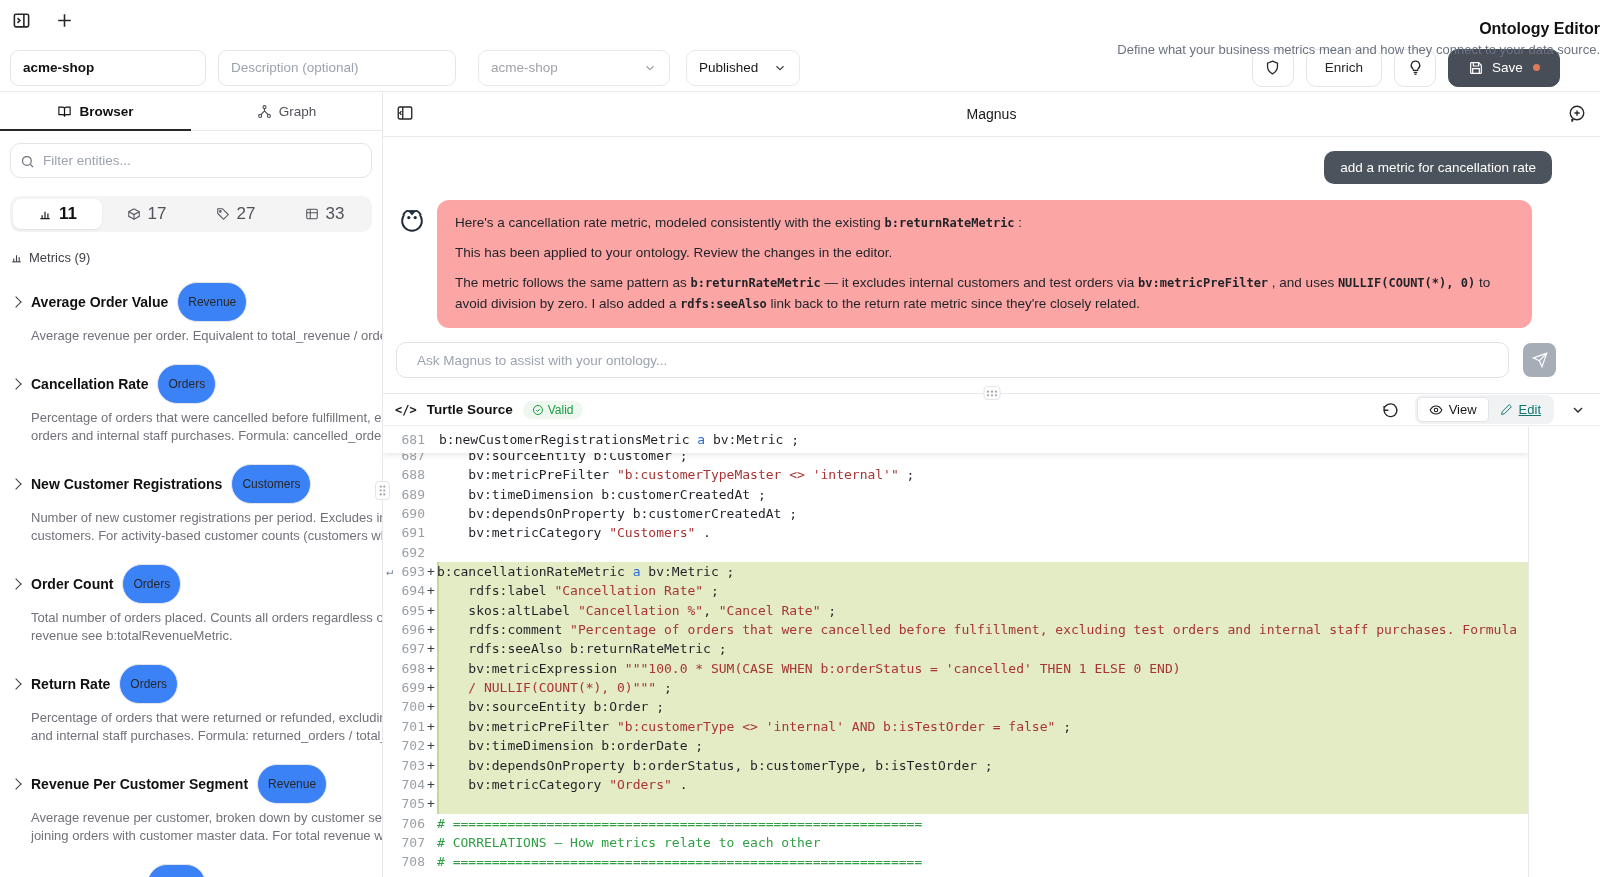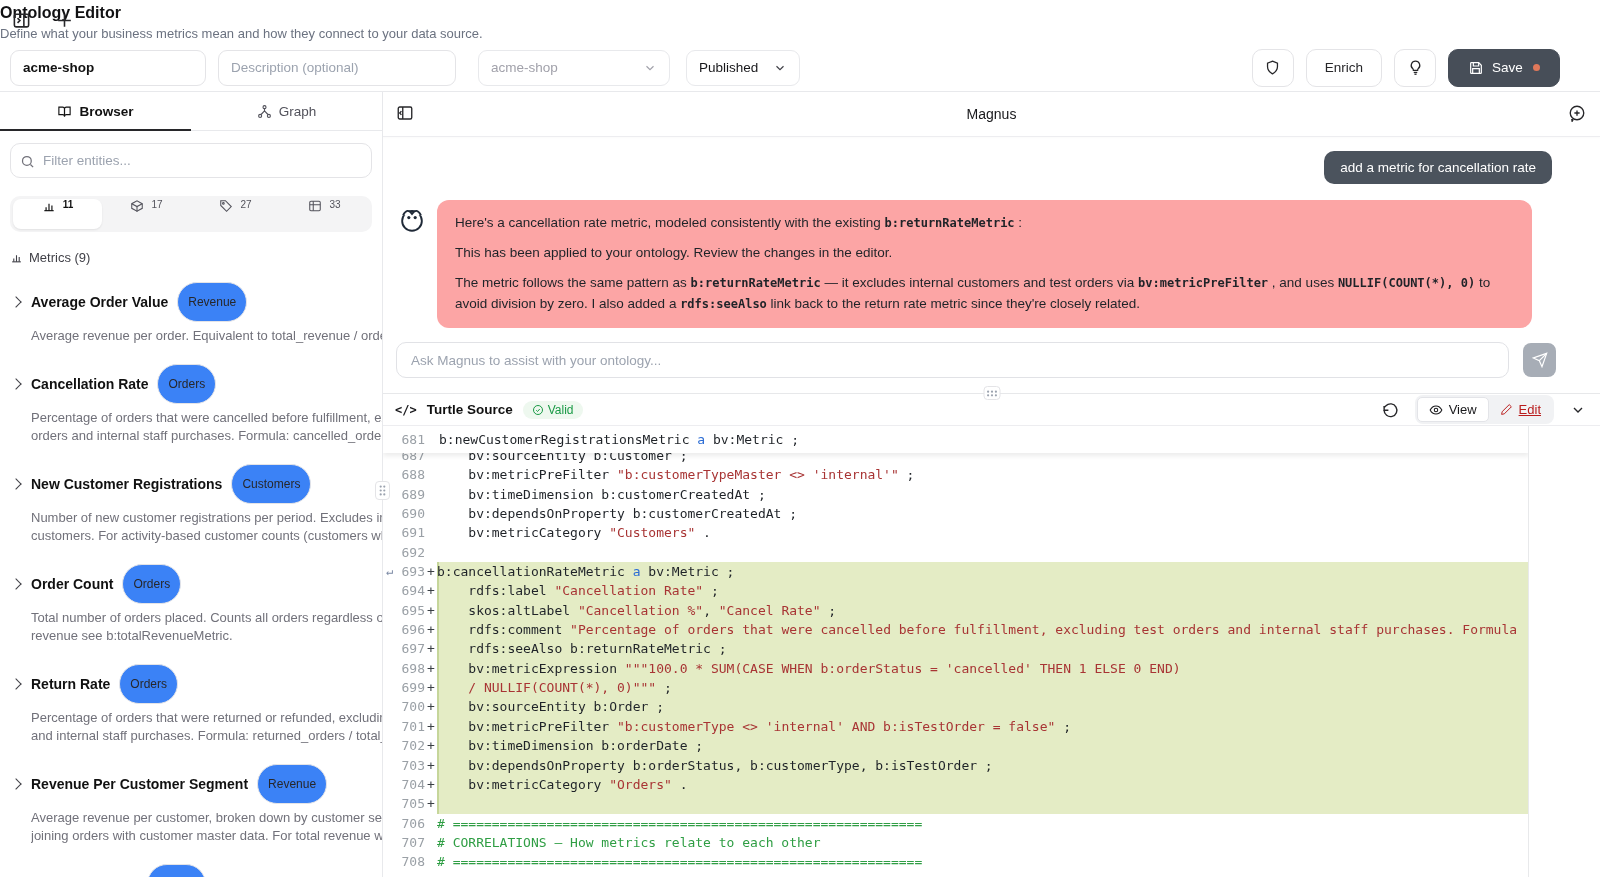--- a/index.html
+++ b/index.html
@@ -5,21 +5,21 @@
   * { margin:0; padding:0; box-sizing:border-box; }
   html,body { width:1600px; height:877px; overflow:hidden; background:#fff;
     font-family:"Liberation Sans", sans-serif; color:#18181b; }
   .app { position:relative; width:1600px; height:877px; display:flex; flex-direction:column; }
   svg { display:block; }
   .ibtn { background:none; border:none; cursor:pointer; color:#27272a; display:flex; align-items:center; justify-content:center; }
 
   
   .topbar { position:relative; height:50px; flex:0 0 auto; }
   .win-icons { position:absolute; left:12px; top:11px; display:flex; gap:24px; align-items:center; }
-  .title-block { text-align:left; padding-top:4px; }
+  .title-block { text-align:right; padding-top:20px; }
   .app-title { font-size:16px; font-weight:700; color:#111113; }
   .app-subtitle { font-size:13px; color:#6b7280; margin-top:4px; }
 
   
   .toolbar { height:42px; flex:0 0 auto; display:flex; align-items:center; gap:12px; padding:0 12px 6px 10px; border-bottom:1px solid #e8e9ec; }
   .tb-input { height:36px; border:1px solid #e4e4e7; border-radius:9px; padding:0 12px; font-size:13.5px; font-family:inherit; color:#111; outline:none; }
   .tb-name { width:196px; font-weight:600; }
   .tb-desc { width:238px; }
   .tb-desc::placeholder, .tb-filter::placeholder, .ask-input::placeholder { color:#9ca3af; }
   .tb-select { height:36px; border:1px solid #e8e9ec; border-radius:9px; padding:0 12px; font-size:13.5px; display:flex; align-items:center; gap:8px; justify-content:space-between; cursor:pointer; background:#fff; }
@@ -38,21 +38,21 @@
   
   .sidebar { width:383px; flex:0 0 auto; border-right:1px solid #e8e9ec; display:flex; flex-direction:column; overflow:hidden; }
   .side-tabs { height:39px; display:flex; border-bottom:1px solid #e8e9ec; flex:0 0 auto; }
   .side-tab { flex:1; display:flex; align-items:center; justify-content:center; gap:7px; font-size:13.5px; color:#52525b; cursor:pointer; position:relative; }
   .side-tab.active { color:#111; font-weight:700; }
   .side-tab.active::after { content:""; position:absolute; left:0; right:0; bottom:-1px; height:2px; background:#27272a; }
   .search-wrap { padding:12px 10px 8px 10px; position:relative; flex:0 0 auto; }
   .tb-filter { width:100%; height:35px; border:1px solid #e4e4e7; border-radius:10px; padding:0 12px 0 32px; font-size:13.5px; font-family:inherit; outline:none; }
   .search-icon { position:absolute; left:20px; top:23px; color:#71717a; }
   .seg-wrap { margin:10px 10px 4px 10px; background:#f4f4f5; border-radius:10px; padding:3px; display:flex; flex:0 0 auto; }
-  .seg { flex:1; height:30px; display:flex; align-items:flex-start; justify-content:center; gap:7px; font-size:10px; color:#52525b; border-radius:8px; cursor:pointer; }
+  .seg { flex:1; height:30px; display:flex; align-items:center; justify-content:center; gap:7px; font-size:17px; color:#52525b; border-radius:8px; cursor:pointer; }
   .seg.active { background:#fff; box-shadow:0 1px 2px rgba(0,0,0,.08); color:#111; font-weight:700; }
   .section-head { display:flex; align-items:center; gap:6px; padding:14px 12px 2px 10px; font-size:13px; color:#3f3f46; flex:0 0 auto; }
   .metrics-list { flex:1; overflow:hidden; }
   .metric-item { padding:15px 0 3px 12px; cursor:pointer; }
   .m-head { display:flex; align-items:center; gap:9px; }
   .chev { width:8px; height:8px; border-right:1.8px solid #3f3f46; border-top:1.8px solid #3f3f46; transform:rotate(45deg); flex:0 0 auto; margin-right:2px; }
   .m-name { font-size:14px; font-weight:700; color:#111; white-space:nowrap; }
   .m-badge { font-size:12px; color:#27272a; border:1px solid #e4e4e7; border-radius:999px; padding:12px 10px; background:#3b82f6; white-space:nowrap; }
   .m-desc { margin:5px 0 0 19px; width:452px; font-size:13px; line-height:18.5px; color:#71717a; max-height:37px; overflow:hidden; }
 
@@ -70,35 +70,35 @@
   .user-row { display:flex; justify-content:flex-end; }
   .user-bubble { background:#4b535d; color:#fff; font-size:13.5px; padding:9px 16px; border-radius:10px; }
   .assist-row { display:flex; gap:10px; margin-top:16px; padding-right:20px; }
   .assist-avatar { flex:0 0 auto; margin-top:4px; }
   .assist-box { background:#fca5a5; border-radius:12px; padding:13px 18px; font-size:13.5px; line-height:1.55; color:#1f2328; flex:1; }
   .assist-box p { margin-bottom:9px; }
   .assist-box p:last-child { margin-bottom:0; }
   .inline-code { font-family:"DejaVu Sans Mono", monospace; font-weight:700; font-size:12px; }
 
   .ask-row { flex:0 0 auto; position:relative; padding:7px 44px 15px 13px; }
-  .ask-input { width:1113px; height:36px; border:1px solid #e1e2e6; border-radius:10px; padding:0 14px; font-size:13.5px; font-family:inherit; outline:none; }
+  .ask-input { width:1113px; height:36px; border:1px solid #e1e2e6; border-radius:10px; padding:0 20px; font-size:13.5px; font-family:inherit; outline:none; }
   .send-btn { position:absolute; right:44px; top:8px; width:33px; height:34px; background:#a7adb6; border:none; border-radius:8px; display:flex; align-items:center; justify-content:center; cursor:pointer; }
 
   .panel-divider { flex:0 0 auto; border-top:1px solid #e7e8ea; position:relative; }
   .h-grip { position:absolute; left:50%; top:-8px; transform:translateX(-50%); width:17px; height:14px; background:#fff; border:1px solid #e4e4e7; border-radius:4px; display:flex; align-items:center; justify-content:center; cursor:row-resize; }
 
   .code-head { height:32px; flex:0 0 auto; display:flex; align-items:center; padding:0 14px 0 12px; gap:10px; border-bottom:1px solid #ededf0; }
   .code-head-title { font-size:13.5px; font-weight:700; color:#111; }
   .code-icon { font-family:"DejaVu Sans Mono", monospace; font-size:12px; font-weight:700; color:#18181b; }
   .valid-badge { display:flex; align-items:center; gap:4px; background:#eef8ef; color:#1a9a46; font-size:12px; border-radius:999px; padding:2px 9px; }
   .code-head-spacer { flex:1; }
   .seg-ve { background:#f1f2f4; border-radius:8px; padding:2px; display:flex; align-items:center; margin:0 6px; }
   .ve-btn { display:flex; align-items:center; gap:6px; font-size:13px; padding:4px 11px; border-radius:5px; cursor:pointer; }
   .ve-view { background:#fff; border:1px solid #e3e4e8; color:#18181b; font-weight:500; }
-  .ve-edit { color:#b91c1c;text-decoration:underline; }
+  .ve-edit { color:#0f766e;text-decoration:underline; }
 
   .editor-body { flex:1; position:relative; min-height:0; overflow:hidden; }
   .code-wrap { position:relative; width:1146px; height:100%; border-right:1px solid #e8e9eb; overflow:hidden;
     font-family:"DejaVu Sans Mono", monospace; font-size:13px; }
   .code-scroll { padding-top:20px; }
   .crow { display:flex; height:19.35px; line-height:19.35px; position:relative; white-space:pre; }
   .gnum { width:42px; text-align:right; color:#9aa0a6; flex:0 0 auto; }
   .gplus { width:12px; color:#3a3f44; padding-left:2px; flex:0 0 auto; }
   .ccontent { flex:1; overflow:hidden; color:#1f2328; }
   .crow.added .ccontent { background:#e4ecc5; box-shadow:inset 2px 0 0 #c6d69a; }

